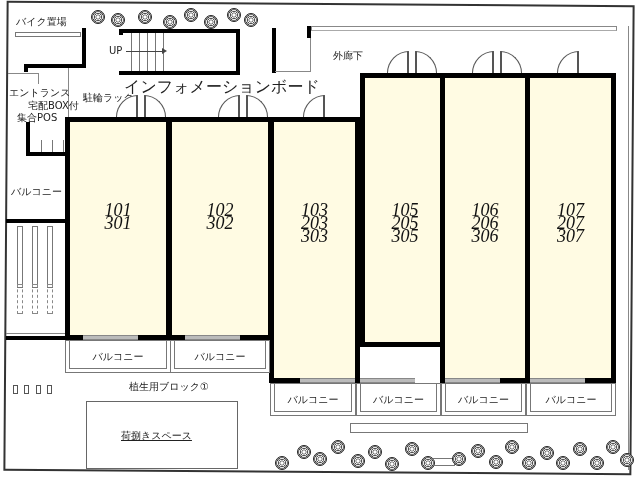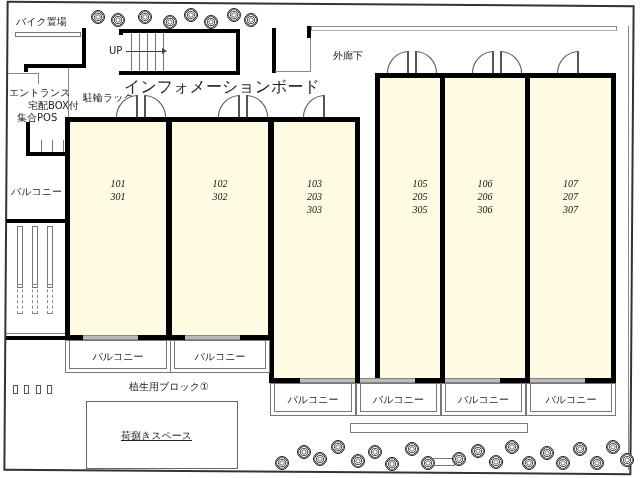--- a/index.html
+++ b/index.html
@@ -1,21 +1,21 @@
 <!DOCTYPE html>
 <html><head>
 <meta charset="utf-8">
 <style>
   html, body { margin:0; padding:0; background:#ffffff; }
   #plan { position:relative; width:640px; height:478px; overflow:hidden; background:#ffffff;
     font-family:"DejaVu Sans","Liberation Sans",sans-serif; color:#222; }
   .abs { position:absolute; }
   .room { position:absolute; background:#fffbe3; border:5px solid #000; box-sizing:border-box; }
   .unit-nums { position:absolute; left:0; right:0; text-align:center;
-    font-family:"Liberation Serif","DejaVu Serif",serif; font-style:italic; font-size:10px; line-height:13px; color:#111; }
+    font-family:"Liberation Serif","DejaVu Serif",serif; font-style:italic; font-size:18px; line-height:13px; color:#111;margin-top:27px; }
   .unit-nums div { display:block; }
   .balcony { position:absolute; border:1px solid #777; box-sizing:border-box; background:#fff; }
   .balcony .inner { position:absolute; left:3px; right:3px; top:0; bottom:3px; border:1px solid #777; border-top:none; }
   .balcony .lbl { position:absolute; left:0; right:0; top:9px; text-align:center; font-size:10px; color:#222; }
   .win { position:absolute; height:3px; background:#bbb; border-top:1px solid #888; border-bottom:1px solid #888; }
   .label { position:absolute; font-size:10px; color:#222; white-space:nowrap; }
   .thin { position:absolute; background:#888; }
   .thick { position:absolute; background:#000; }
   .door { position:absolute; width:22px; height:22px; border:1px solid #555; border-bottom:none; box-sizing:border-box; background:#fff; }
   .door.l { border-radius:22px 0 0 0; border-right:2px solid #555; }
@@ -97,21 +97,21 @@
       <div>302</div>
     </div>
   </div>
   <div class="room" style="left:269px;top:117px;width:91px;height:266px;">
     <div class="unit-nums" style="top:55px;">
       <div>103</div>
       <div>203</div>
       <div>303</div>
     </div>
   </div>
-  <div class="room" style="left:375px;top:73px;width:90px;height:310px;">
+  <div class="room" style="left:360px;top:73px;width:90px;height:274px;">
     <div class="unit-nums" style="top:99px;">
       <div>105</div>
       <div>205</div>
       <div>305</div>
     </div>
   </div>
   <div class="room" style="left:440px;top:73px;width:90px;height:310px;">
     <div class="unit-nums" style="top:99px;">
       <div>106</div>
       <div>206</div>

